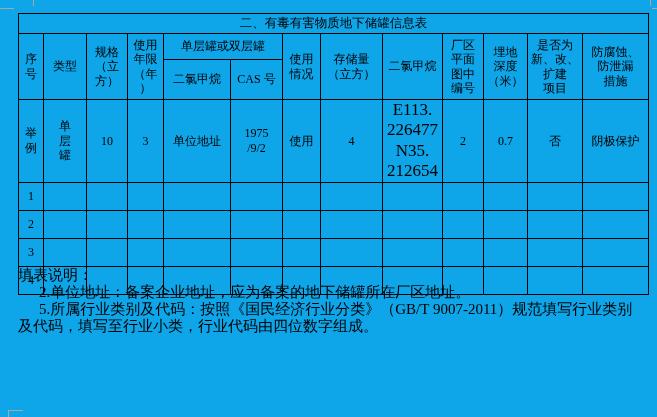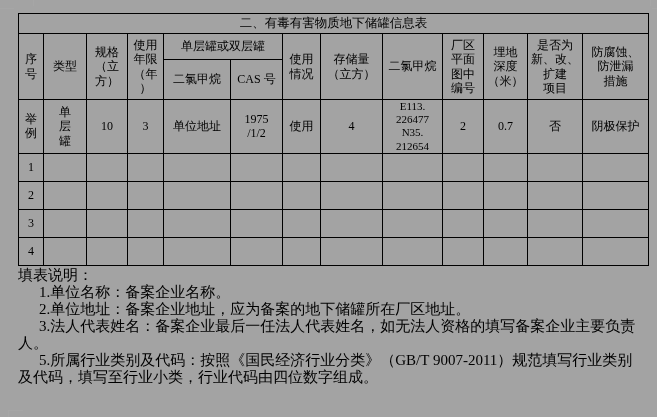--- a/index.html
+++ b/index.html
@@ -6,21 +6,21 @@
     margin: 0;
     padding: 0;
     background: #ffffff;
     font-family: "Liberation Serif", "DejaVu Serif", serif;
     color: #000000;
   }
   .page {
     position: relative;
     width: 657px;
     height: 417px;
-    background: #a3a3a3;
+    background: #0ea5e9;
     overflow: hidden;
   }
   
   .crop { position: absolute; background: #a6a6a6; }
   .cm-tl-h { left: 0;   top: 8px;   width: 14px; height: 1px; }
   .cm-tl-v { left: 33px; top: 0;    width: 1px;  height: 6px; }
   .cm-tr-v { left: 650px; top: 0;   width: 1px;  height: 6px; }
   .cm-tr-h { left: 652px; top: 8px; width: 5px;  height: 1px; }
   .cm-bl-h { left: 8px;  top: 410px; width: 15px; height: 1px; }
   .cm-bl-v { left: 8px;  top: 410px; width: 1px;  height: 7px; }
@@ -49,21 +49,21 @@
     font-weight: bold;
     padding-left: 5px;
     font-size: 12.5px;
     white-space: nowrap;
   }
   tr.r-title  { height: 20px; }
   tr.r-band1  { height: 26px; }
   tr.r-band2  { height: 40px; }
   tr.r-example{ height: 47px; }
   tr.r-data   { height: 28px; }
-  td.coords   { line-height: 12px; font-size: 11px; }
+  td.coords   { line-height: 12px; font-size: 17px; }
 
   .notes {
     position: absolute;
     left: 18px;
     top: 267px;
     width: 624px;
     font-size: 15px;
     line-height: 17px;
   }
   .notes p { margin: 0; }
@@ -143,21 +143,21 @@
     <tr class="r-example">
       <td>举
 例</td>
       <td>单
 层
 罐</td>
       <td>10</td>
       <td>3</td>
       <td>单位地址</td>
       <td>1975
-/1/2</td>
+/9/2</td>
       <td>使用</td>
       <td>4</td>
       <td class="coords">E113.
 226477
 N35.
 212654</td>
       <td>2</td>
       <td>0.7</td>
       <td>否</td>
       <td>阴极保护</td>
@@ -221,19 +221,17 @@
       <td></td>
           <td></td>
       <td></td>
           <td></td>
     </tr>
   </tbody>
     </table>
 
   <div class="notes">
     <p>填表说明：</p>
-    <p class="item">1.单位名称：备案企业名称。</p>
     <p class="item">2.单位地址：备案企业地址，应为备案的地下储罐所在厂区地址。</p>
-    <p class="item">3.法人代表姓名：备案企业最后一任法人代表姓名，如无法人资格的填写备案企业主要负责人。</p>
     <p class="item">5.所属行业类别及代码：按照《国民经济行业分类》（GB/T 9007-2011）规范填写行业类别及代码，填写至行业小类，行业代码由四位数字组成。</p>
   </div>
 
 </div>
 
 </body></html>

